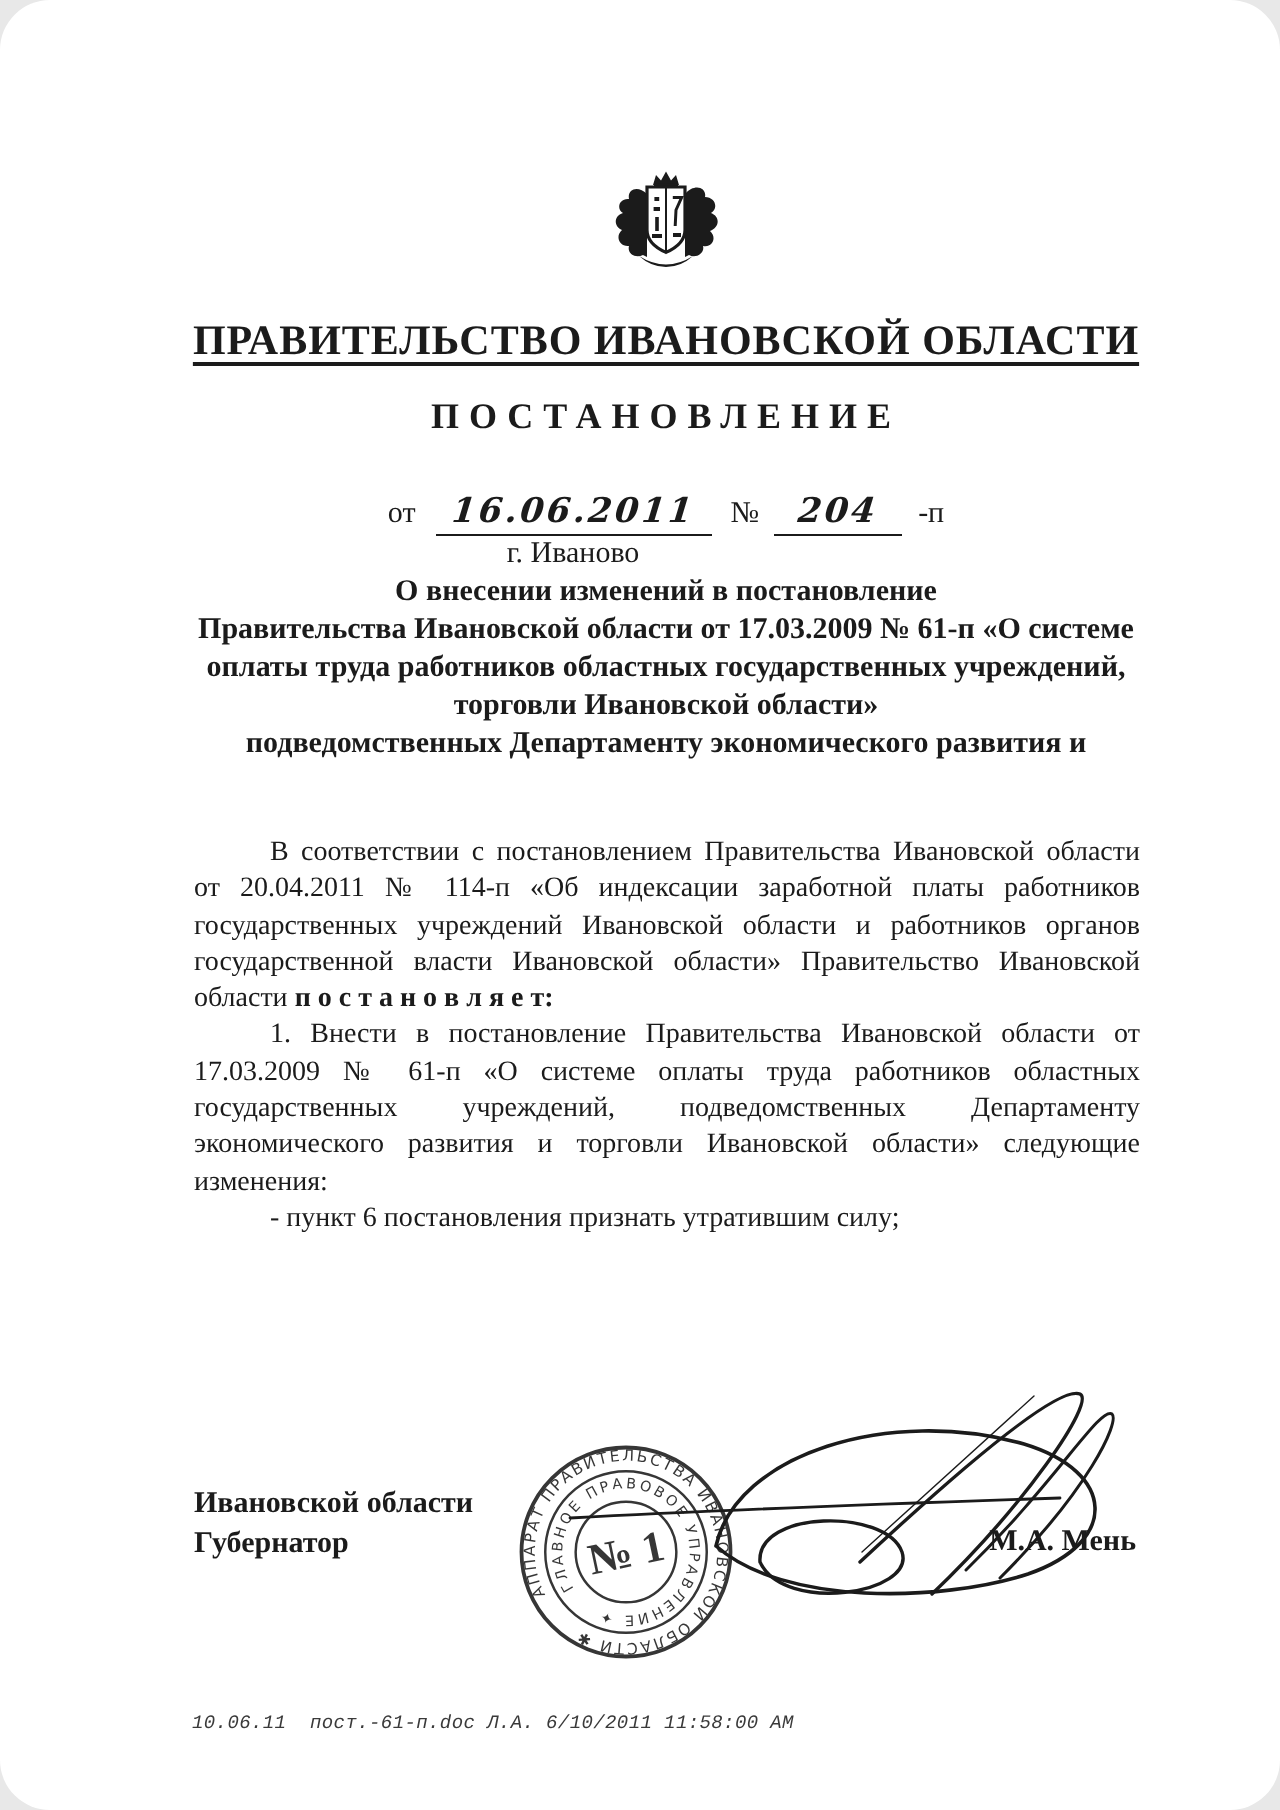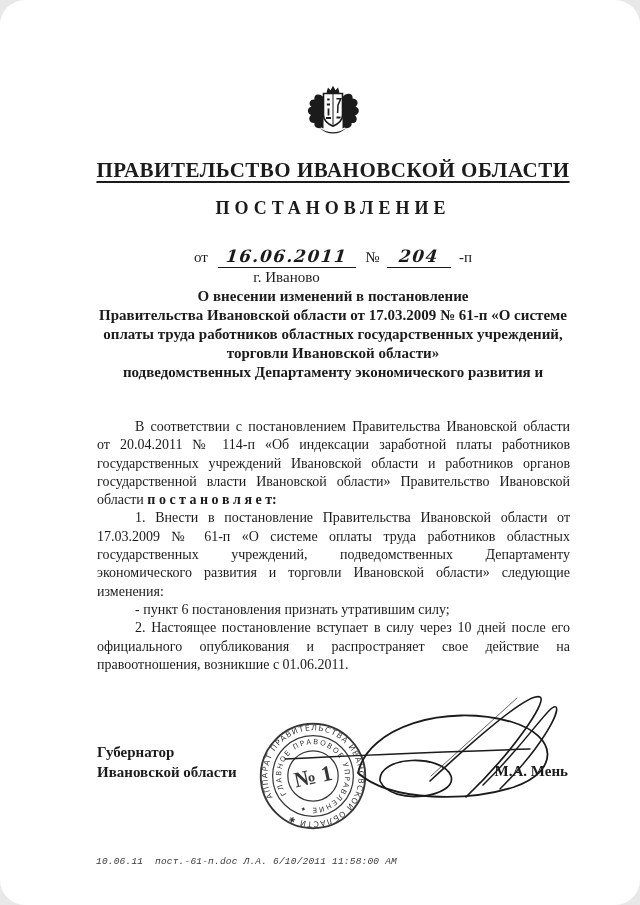--- a/index.html
+++ b/index.html
@@ -131,27 +131,26 @@
     <div>Правительства Ивановской области от 17.03.2009 № 61-п «О системе</div>
     <div>оплаты труда работников областных государственных учреждений,</div>
     <div>торговли Ивановской области»</div>
     <div>подведомственных Департаменту экономического развития и</div>
   </div>
 
   <div class="body-block">
     <p><span>В соответствии с постановлением Правительства Ивановской области от 20.04.2011 № 114-п «Об индексации заработной платы работников государственных учреждений Ивановской области и работников органов государственной власти Ивановской области» Правительство Ивановской области </span><span class="resolves">п о с т а н о в л я е т:</span></p>
     <p>1. Внести в постановление Правительства Ивановской области от 17.03.2009 № 61-п «О системе оплаты труда работников областных государственных учреждений, подведомственных Департаменту экономического развития и торговли Ивановской области» следующие изменения:</p>
     <p>- пункт 6 постановления признать утратившим силу;</p>
-    <p>2. Настоящее постановление вступает в силу через 10 дней после его официального опубликования и распространяет свое действие на правоотношения, возникшие с 01.06.2011.</p>
   </div>
 
   <div class="sig-block">
     <div class="sig-position">
+      <div>Ивановской области</div>
       <div>Губернатор</div>
-      <div>Ивановской области</div>
     </div>
     <div class="sig-name">М.А. Мень</div>
   </div>
 
   <svg class="stamp" viewBox="0 0 120 120" xmlns="http://www.w3.org/2000/svg">
     <defs>
       <path id="stampOuterPath" d="M 12,60 a 48,48 0 1,1 96,0 a 48,48 0 1,1 -96,0"></path>
       <path id="stampInnerPath" d="M 26.5,60 a 33.5,33.5 0 1,1 67,0 a 33.5,33.5 0 1,1 -67,0"></path>
     </defs>
     <circle cx="60" cy="60" r="55" fill="none" stroke="#1b1b1b" stroke-width="2"></circle>

